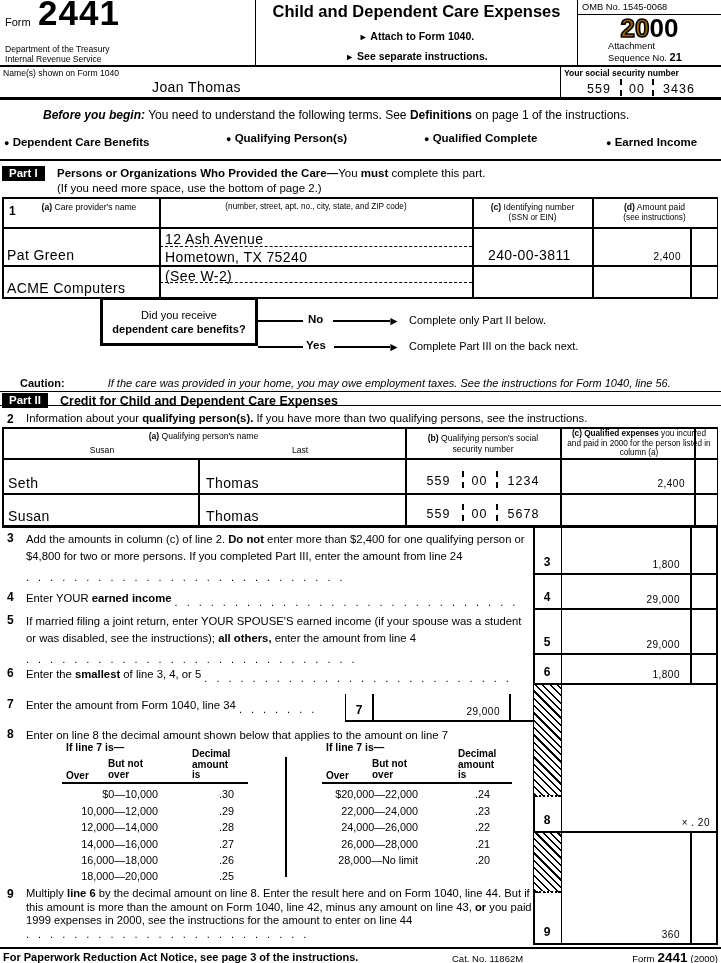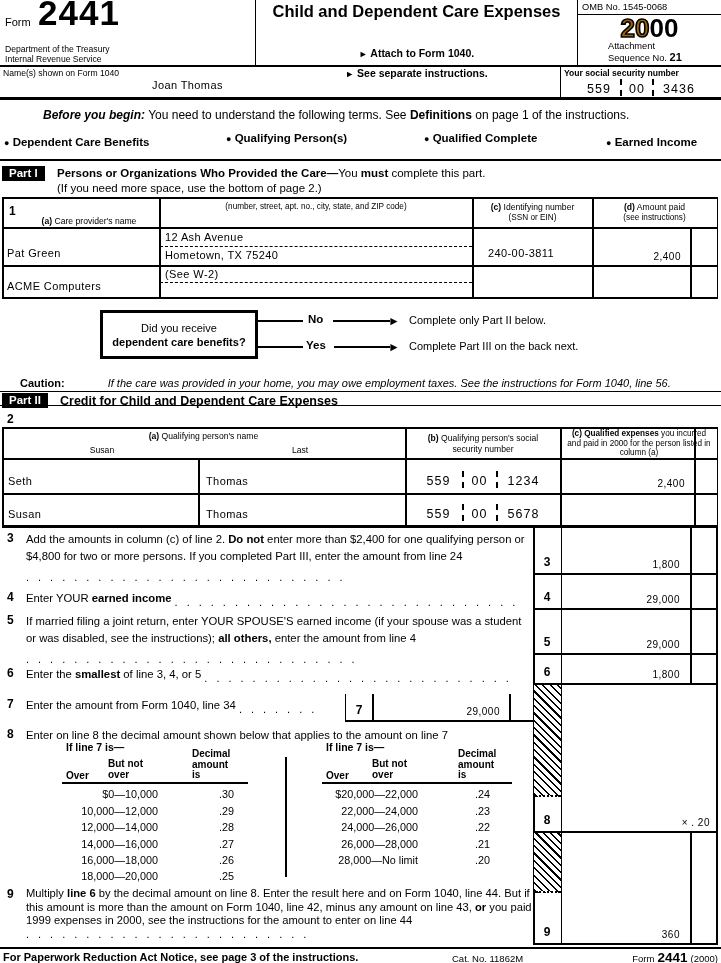--- a/index.html
+++ b/index.html
@@ -10,21 +10,21 @@
     font-family: "Liberation Sans", "DejaVu Sans", sans-serif;
     font-size: 11px; overflow: hidden;
   }
   .abs { position: absolute; }
   .b { font-weight: bold; }
   .i { font-style: italic; margin-left: 40px; }
   .hline { position: absolute; background: #000; height: 1.5px; }
   .vline { position: absolute; background: #000; width: 1.5px; }
   .dashline { position: absolute; border-top: 1.8px dashed #000; }
   .badge { background: #000; color: #fff; font-weight: bold; font-size: 11.5px; padding: 1px 7px 2px; display: inline-block; }
-  .fill { font-size: 11px; letter-spacing: .4px; white-space: nowrap; }
+  .fill { font-size: 14px; letter-spacing: .4px; white-space: nowrap; }
   .amt { position: absolute; display: flex; align-items: flex-end; justify-content: flex-end;
          font-size: 10px; letter-spacing: .5px; padding: 0 9px 3px 0; }
   .nbox { position: absolute; left: 534px; width: 26px; display: flex; align-items: flex-end;
           justify-content: center; font-weight: bold; font-size: 12px; padding-bottom: 4px; }
   .hatch { position: absolute; left: 534px; width: 27px;
            background: repeating-linear-gradient(45deg, #000 0 1.6px, #fff 1.6px 5.2px);
            border-bottom: 2px dotted #000; }
   .leader { display: inline-block; overflow: hidden; white-space: nowrap; height: 13px;
             vertical-align: bottom; letter-spacing: 9px; font-size: 11px; }
   .txt { font-size: 11.3px; line-height: 17px; }
@@ -47,21 +47,21 @@
     <div class="abs" style="left:0;top:0;width:255px;height:67px">
       <span class="abs" style="left:5px;top:16px;font-size:11px">Form</span>
       <span class="abs" style="left:38px;top:-7px;font-size:35px;font-weight:bold;letter-spacing:1px">2441</span>
       <div class="abs" style="left:5px;top:44px;font-size:8.6px;line-height:10px">
         <div>Department of the Treasury</div>
         <div>Internal Revenue Service</div>
       </div>
     </div>
     <div class="abs" style="left:255px;top:0;width:323px;height:67px;border-left:1.5px solid #000;border-right:1.5px solid #000;text-align:center">
       <div style="margin-top:2px;font-size:16.5px;font-weight:bold">Child and Dependent Care Expenses</div>
-      <div style="margin-top:26px;font-size:10.5px;font-weight:bold">
+      <div style="margin-top:9px;font-size:10.5px;font-weight:bold">
         <span style="font-size:9px">►</span>
         <span>Attach to Form 1040.</span>
       </div>
       <div style="margin-top:8px;font-size:10.5px;font-weight:bold">
         <span style="font-size:9px">►</span>
         <span>See separate instructions.</span>
       </div>
     </div>
     <div class="abs" style="left:578px;top:0;width:143px;height:67px">
       <div style="font-size:9.3px;padding:2px 0 2px 4px;border-bottom:1px solid #000">OMB No. 1545-0068</div>
@@ -121,21 +121,21 @@
     <div class="hline" style="left:0;top:99.5px;width:716px;height:2.5px"></div>
 
     <div class="vline" style="left:0;top:0;height:102px"></div>
     <div class="vline" style="left:157px;top:0;height:102px"></div>
     <div class="vline" style="left:470px;top:0;height:102px"></div>
     <div class="vline" style="left:590px;top:0;height:102px"></div>
     <div class="vline" style="left:688px;top:30px;height:72px"></div>
     <div class="vline" style="left:714.5px;top:0;height:102px"></div>
 
     <span class="abs b" style="left:7px;top:7px;font-size:12px">1</span>
-    <div class="abs colhead" style="left:22px;top:19px;width:130px"><span class="b">(a)</span><span> Care provider's name</span></div>
+    <div class="abs colhead" style="left:22px;top:5px;width:130px"><span class="b">(a)</span><span> Care provider's name</span></div>
     <div class="abs colhead" style="left:158px;top:5px;width:312px">
       <div style="font-size:8.2px">(number, street, apt. no., city, state, and ZIP code)</div>
     </div>
     <div class="abs colhead" style="left:471px;top:5px;width:119px">
       <div><span class="b">(c)</span><span> Identifying number</span></div>
       <div style="font-size:8.2px">(SSN or EIN)</div>
     </div>
     <div class="abs colhead" style="left:591px;top:5px;width:123px">
       <div><span class="b">(d)</span><span> Amount paid</span></div>
       <div style="font-size:8.2px">(see instructions)</div>
@@ -148,21 +148,21 @@
     <div class="abs fill" style="left:486px;top:50px">240-00-3811</div>
     <div class="amt" style="left:591px;top:34px;width:97px;height:34px">2,400</div>
 
     <div class="abs fill" style="left:5px;top:83px">ACME Computers</div>
     <div class="abs fill" style="left:163px;top:71px">(See W-2)</div>
     <div class="dashline" style="left:158px;top:85px;width:312px"></div>
     <div class="abs fill" style="left:486px;top:83px"></div>
     <div class="amt" style="left:591px;top:70px;width:97px;height:30px"></div>
   </div>
 
-  <div class="abs" style="left:100px;top:310px;width:158px;height:49px;border:3px solid #000;display:flex;flex-direction:column;align-items:center;justify-content:center;text-align:center;font-size:11px;line-height:14px">
+  <div class="abs" style="left:100px;top:297px;width:158px;height:49px;border:3px solid #000;display:flex;flex-direction:column;align-items:center;justify-content:center;text-align:center;font-size:11px;line-height:14px">
     <div>Did you receive</div>
     <div class="b">dependent care benefits?</div>
   </div>
   <div class="hline" style="left:258px;top:320px;width:45px;height:2px"></div>
   <span class="abs b" style="left:308px;top:313px;font-size:11.5px">No</span>
   <div class="hline" style="left:333px;top:320px;width:57px;height:2px"></div>
   <span class="abs" style="left:388px;top:314px;font-size:12px">►</span>
   <span class="abs" style="left:409px;top:314px;font-size:11px">Complete only Part II below.</span>
   <div class="hline" style="left:258px;top:346px;width:45px;height:2px"></div>
   <span class="abs b" style="left:306px;top:339px;font-size:11.5px">Yes</span>
@@ -173,20 +173,23 @@
   <div class="abs" style="left:20px;top:377px;width:698px;font-size:11px">
     <span class="b">Caution:</span><span class="i"> If the care was provided in your home, you may owe employment taxes. See the instructions for Form 1040, line 56.</span>
   </div>
 
   <div class="abs" style="left:0;top:391px;width:721px;height:15px;border-top:1.5px solid #000;border-bottom:1.5px solid #000">
     <span class="badge abs" style="left:2px;top:1px">Part II</span>
     <span class="abs b" style="left:60px;top:2px;font-size:12.5px">Credit for Child and Dependent Care Expenses</span>
   </div>
 
   <span class="abs b" style="left:7px;top:412px;font-size:12px">2</span>
+  <div class="abs" style="left:26px;top:412px;width:690px;font-size:11.3px">
+    <span>Information about your </span><span class="b">qualifying person(s).</span><span> If you have more than two qualifying persons, see the instructions.</span>
+  </div>
 
   <div class="abs" style="left:2px;top:427px;width:716px;height:100px">
     <div class="hline" style="left:0;top:0;width:716px"></div>
     <div class="hline" style="left:0;top:31px;width:716px;height:2px"></div>
     <div class="hline" style="left:0;top:66px;width:716px;height:2px"></div>
     <div class="hline" style="left:0;top:98px;width:716px;height:2.5px"></div>
     <div class="vline" style="left:0;top:0;height:100px"></div>
     <div class="vline" style="left:196px;top:31px;height:69px"></div>
     <div class="vline" style="left:403px;top:0;height:100px"></div>
     <div class="vline" style="left:558px;top:0;height:100px"></div>

